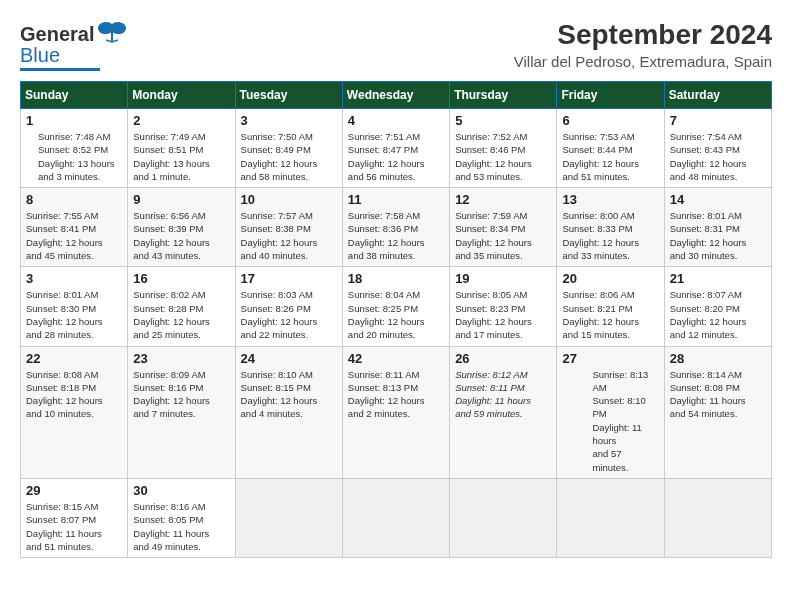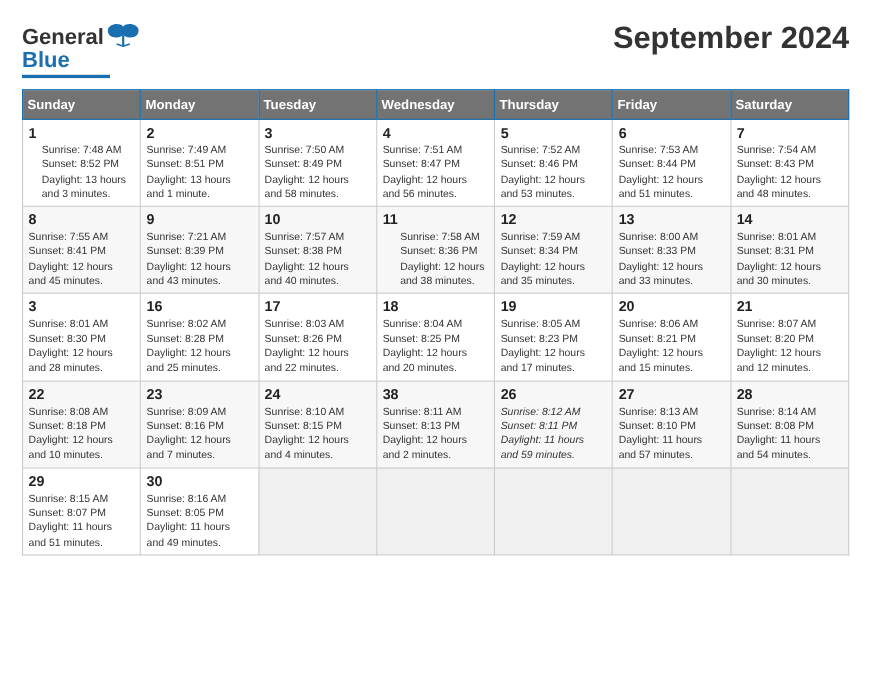--- a/index.html
+++ b/index.html
@@ -29,21 +29,21 @@
       font-size: 15px;
       color: #555;
       margin-top: 2px;
     }
     .calendar {
       width: 100%;
       border-collapse: collapse;
       font-size: 10.5px;
     }
     .calendar thead tr th {
-      background-color: #737373;
+      background-color: #14532d;
       color: #fff;
       padding: 6px 4px;
       text-align: left;
       font-size: 12px;
       border: 1px solid #1a6faf;
     }
     .calendar tbody tr td {
       vertical-align: top;
       border: 1px solid #ccc;
       padding: 4px 5px;
@@ -95,26 +95,27 @@
   <div class="logo-wrapper">
     <div class="logo-row">
       <span style="font-size:20px;font-weight:bold;color:#333;">General</span>
       <svg class="bird-svg" width="32" height="28" viewBox="0 0 32 28">
         <path d="M16 4 C20 0, 30 2, 30 8 C30 14, 22 16, 16 12 C10 16, 2 14, 2 8 C2 2, 12 0, 16 4Z" fill="#1a6faf"></path>
         <path d="M16 12 L16 22" stroke="#1a6faf" stroke-width="2"></path>
         <path d="M10 20 L16 22 L22 20" stroke="#1a6faf" stroke-width="1.5" fill="none"></path>
       </svg>
     </div>
     <div style="display:flex;align-items:center;margin-top:-4px;">
-      <span style="font-size:20px;font-weight:bold;color:#1a6faf;">Blue</span>
+      <span style="font-size:20px;font-weight:normal;color:#1a6faf;">Blue</span>
     </div>
     <div class="underline-blue" style="width:80px;"></div>
   </div>
   <div class="title-area">
     <div class="month-title">September 2024</div>
+    <div class="location-title">Villar del Pedroso, Extremadura, Spain</div>
   </div>
 </div>
 
 <table class="calendar">
   <thead>
     <tr>
     <th>Sunday</th>
         <th>Monday</th>
         <th>Tuesday</th>
         <th>Wednesday</th>
@@ -178,35 +179,35 @@
       <tr>
         <td>
           <span class="day-number">8</span>
           <div class="day-info" style="white-space: pre-line;">Sunrise: 7:55 AM
 Sunset: 8:41 PM
 Daylight: 12 hours
 and 45 minutes.</div>
         </td>
         <td>
           <span class="day-number">9</span>
-          <div class="day-info" style="white-space: pre-line;">Sunrise: 7:21 AM
+          <div class="day-info" style="white-space: pre-line;">Sunrise: 6:56 AM
 Sunset: 8:39 PM
 Daylight: 12 hours
 and 43 minutes.</div>
         </td>
         <td>
           <span class="day-number">10</span>
           <div class="day-info" style="white-space: pre-line;">Sunrise: 7:57 AM
 Sunset: 8:38 PM
 Daylight: 12 hours
 and 40 minutes.</div>
         </td>
         <td>
           <span class="day-number">11</span>
-          <div class="day-info" style="white-space: pre-line; margin-left: 16px;">Sunrise: 7:58 AM
+          <div class="day-info" style="white-space: pre-line;">Sunrise: 7:58 AM
 Sunset: 8:36 PM
 Daylight: 12 hours
 and 38 minutes.</div>
         </td>
         <td>
           <span class="day-number">12</span>
           <div class="day-info" style="white-space: pre-line;">Sunrise: 7:59 AM
 Sunset: 8:34 PM
 Daylight: 12 hours
 and 35 minutes.</div>
@@ -293,36 +294,36 @@
 and 7 minutes.</div>
         </td>
         <td>
           <span class="day-number">24</span>
           <div class="day-info" style="white-space: pre-line;">Sunrise: 8:10 AM
 Sunset: 8:15 PM
 Daylight: 12 hours
 and 4 minutes.</div>
         </td>
         <td>
-          <span class="day-number">38</span>
+          <span class="day-number">42</span>
           <div class="day-info" style="white-space: pre-line;">Sunrise: 8:11 AM
 Sunset: 8:13 PM
 Daylight: 12 hours
 and 2 minutes.</div>
         </td>
         <td>
           <span class="day-number">26</span>
           <div class="day-info" style="white-space: pre-line; font-style: italic;">Sunrise: 8:12 AM
 Sunset: 8:11 PM
 Daylight: 11 hours
 and 59 minutes.</div>
         </td>
         <td>
           <span class="day-number">27</span>
-          <div class="day-info" style="white-space: pre-line;">Sunrise: 8:13 AM
+          <div class="day-info" style="white-space: pre-line; margin-left: 30px;">Sunrise: 8:13 AM
 Sunset: 8:10 PM
 Daylight: 11 hours
 and 57 minutes.</div>
         </td>
         <td>
           <span class="day-number">28</span>
           <div class="day-info" style="white-space: pre-line;">Sunrise: 8:14 AM
 Sunset: 8:08 PM
 Daylight: 11 hours
 and 54 minutes.</div>

